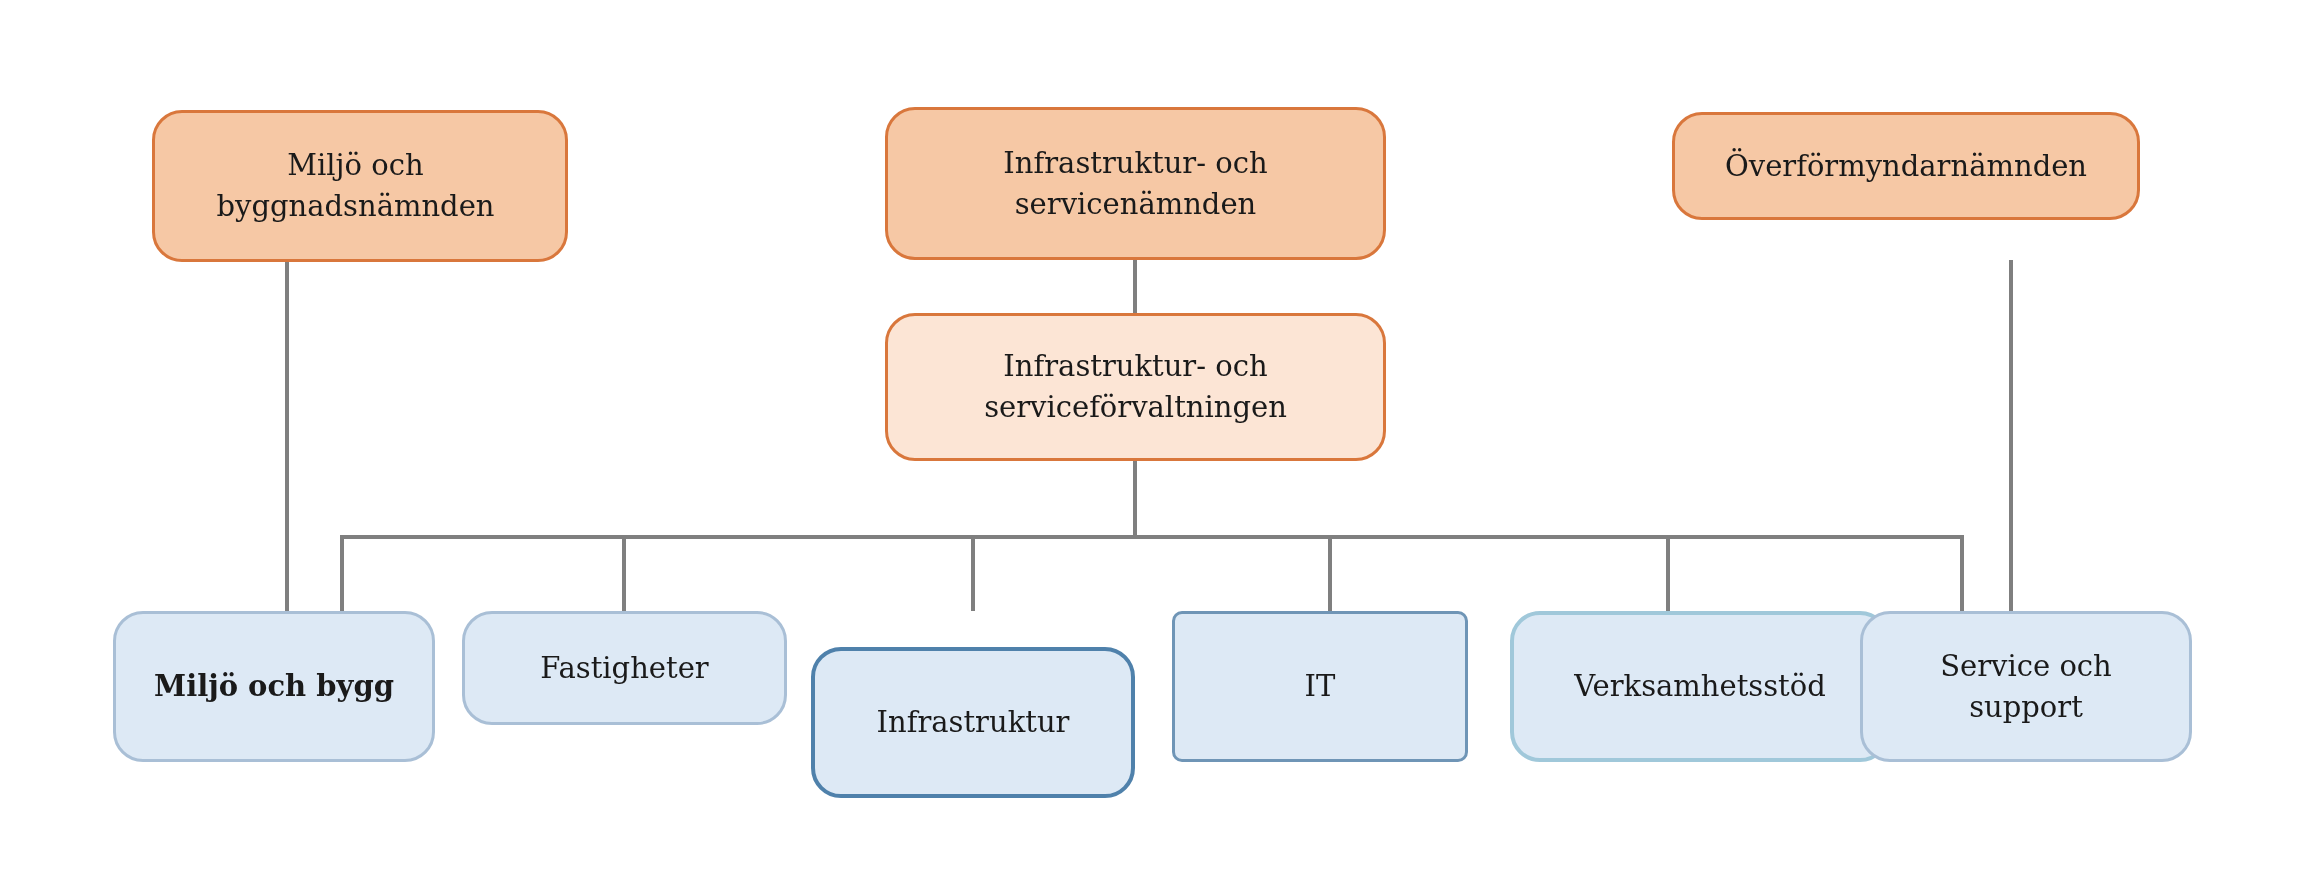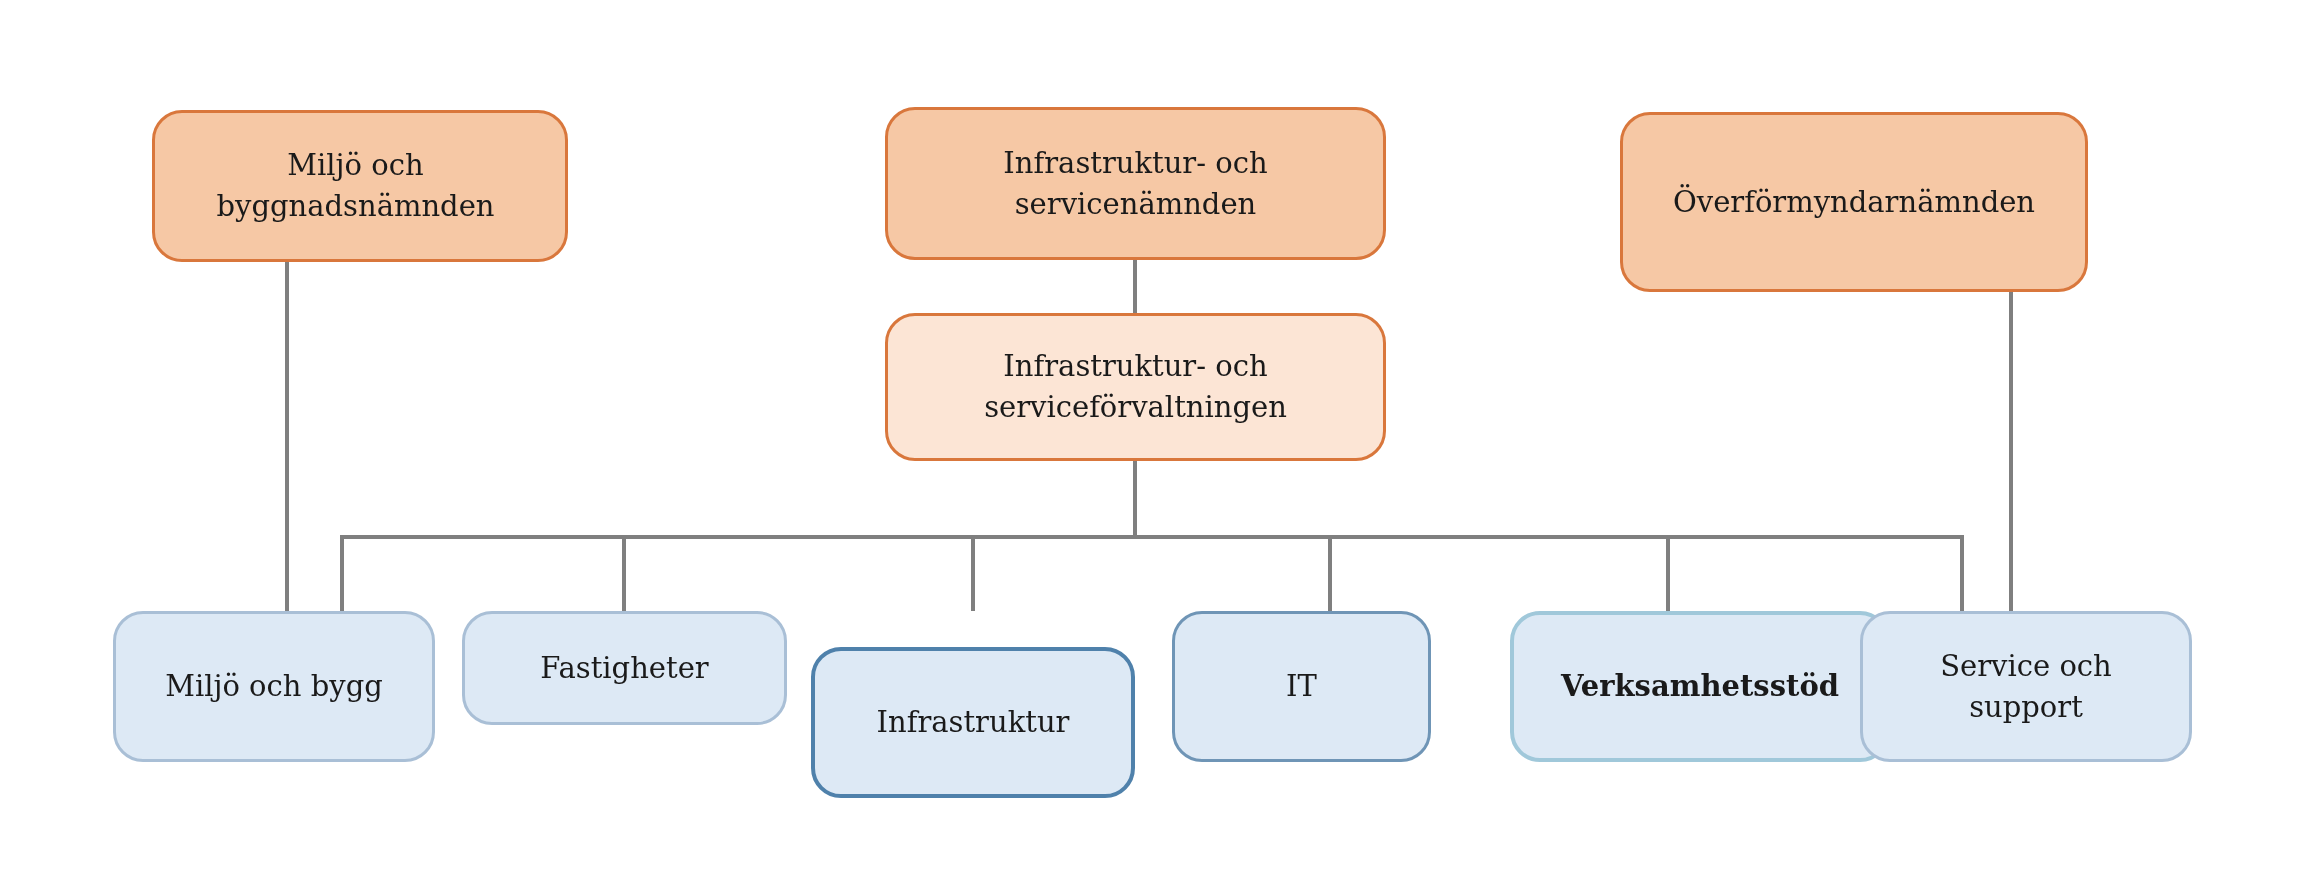--- a/index.html
+++ b/index.html
@@ -48,32 +48,32 @@
     border: 3.5px solid #d9773c;
   }
   .node-department {
     background: #dde9f5;
     border: 3px solid #a9bfd6;
   }
 
   
   #node-board-left   { left: 152px;  top: 110px; width: 416px; height: 152px; padding-left: 11px; }
   #node-board-center { left: 885px;  top: 107px; width: 501px; height: 153px; }
-  #node-board-right  { left: 1620px; top: 112px; width: 468px; height: 180px; }
+  #node-board-right  { left: 1672px; top: 112px; width: 468px; height: 108px; }
   
   #node-admin        { left: 885px;  top: 313px; width: 501px; height: 148px; }
   
-  #node-dept-1 { left: 113px;  top: 611px; width: 322px; height: 151px; }
+  #node-dept-1 { left: 113px;  top: 611px; width: 322px; height: 151px; font-weight: bold; }
   #node-dept-2 { left: 462px;  top: 611px; width: 325px; height: 114px; }
   #node-dept-3 { left: 811px;  top: 611px; width: 324px; height: 151px;
                  border-color: #4f81ab; border-width: 4px; margin-top: 36px; }
-  #node-dept-4 { left: 1172px; top: 611px; width: 259px; height: 151px;
-                 border-color: #6f95b6; border-width: 3.5px; }
+  #node-dept-4 { left: 1172px; top: 611px; width: 296px; height: 151px;
+                 border-color: #6f95b6; border-width: 3.5px; border-radius: 10px; }
   #node-dept-5 { left: 1510px; top: 611px; width: 380px; height: 151px;
-                 border-color: #a0c8da; border-width: 4px; font-weight: bold; }
+                 border-color: #a0c8da; border-width: 4px; }
   #node-dept-6 { left: 1860px; top: 611px; width: 332px; height: 151px; }
 
   
   #conn-left-direct   { left: 285px;  top: 262px; width: 4px;    height: 349px; }
   #conn-center-top    { left: 1133px; top: 260px; width: 4px;    height: 53px;  }
   #conn-center-bottom { left: 1133px; top: 461px; width: 4px;    height: 78px;  }
   #conn-bus           { left: 340px;  top: 535px; width: 1624px; height: 4px;   }
   #conn-drop-1        { left: 340px;  top: 535px; width: 4px;    height: 76px;  }
   #conn-drop-2        { left: 622px;  top: 535px; width: 4px;    height: 76px;  }
   #conn-drop-3        { left: 971px;  top: 535px; width: 4px;    height: 76px;  }

